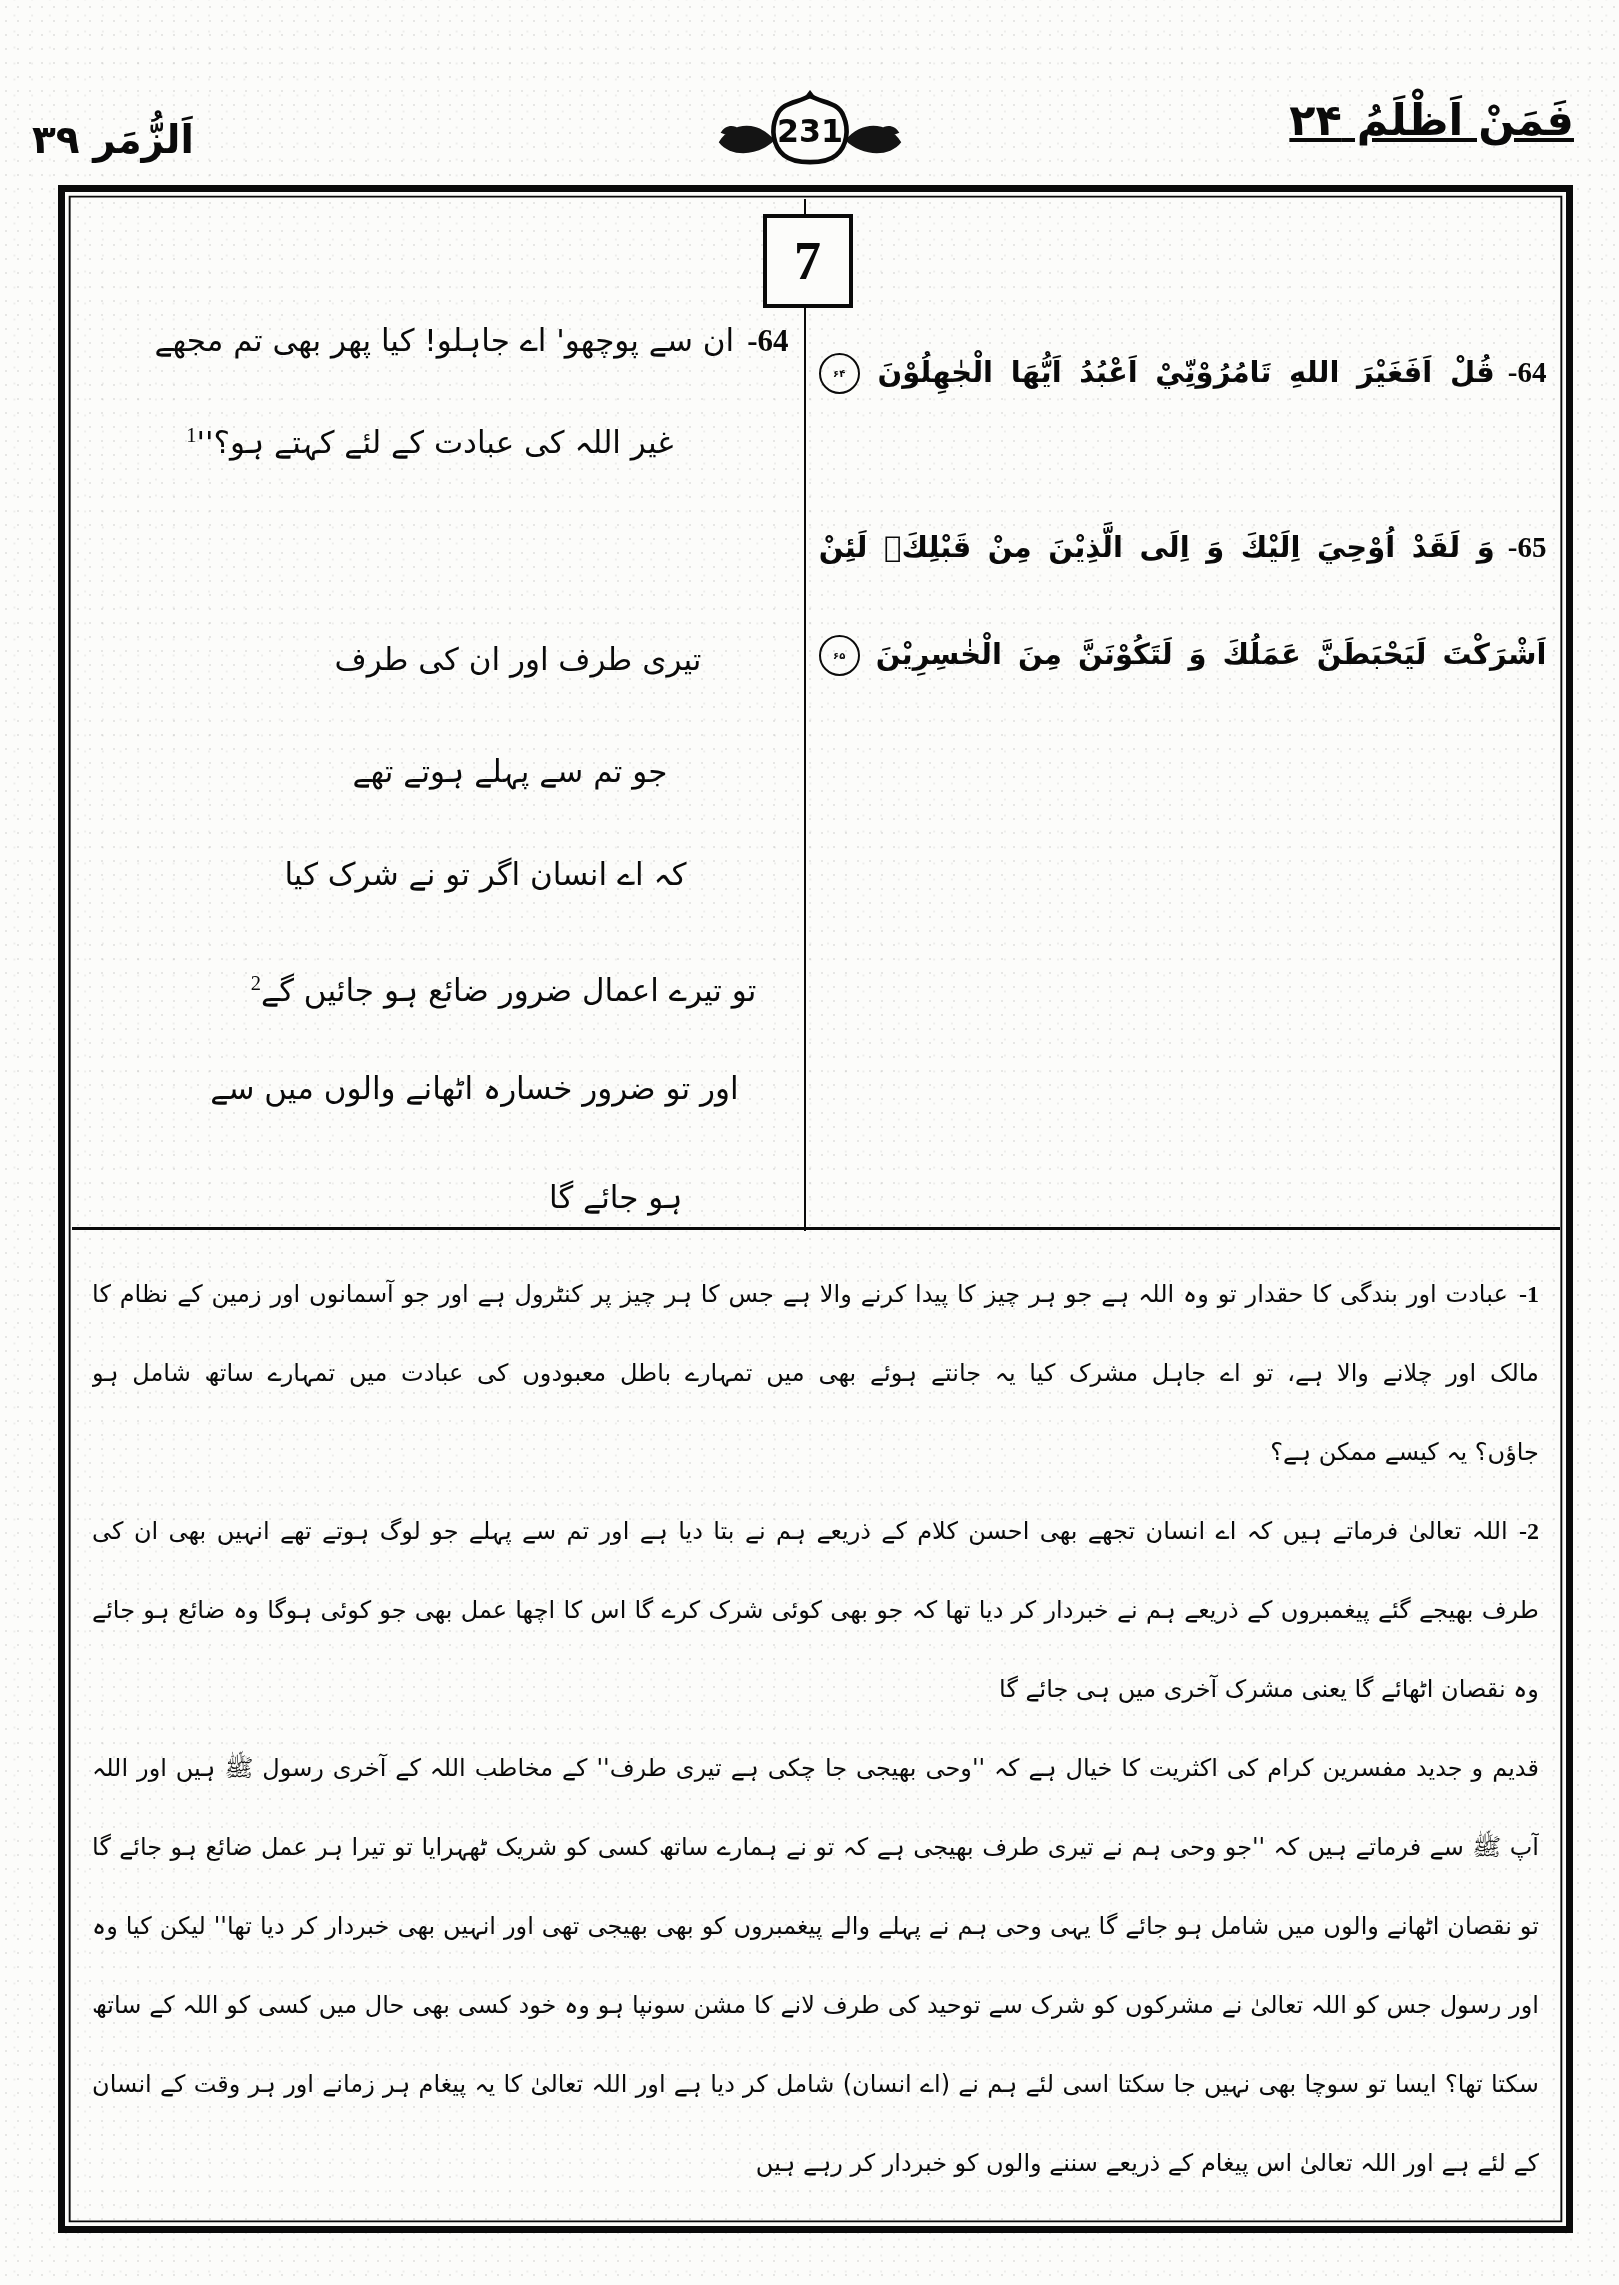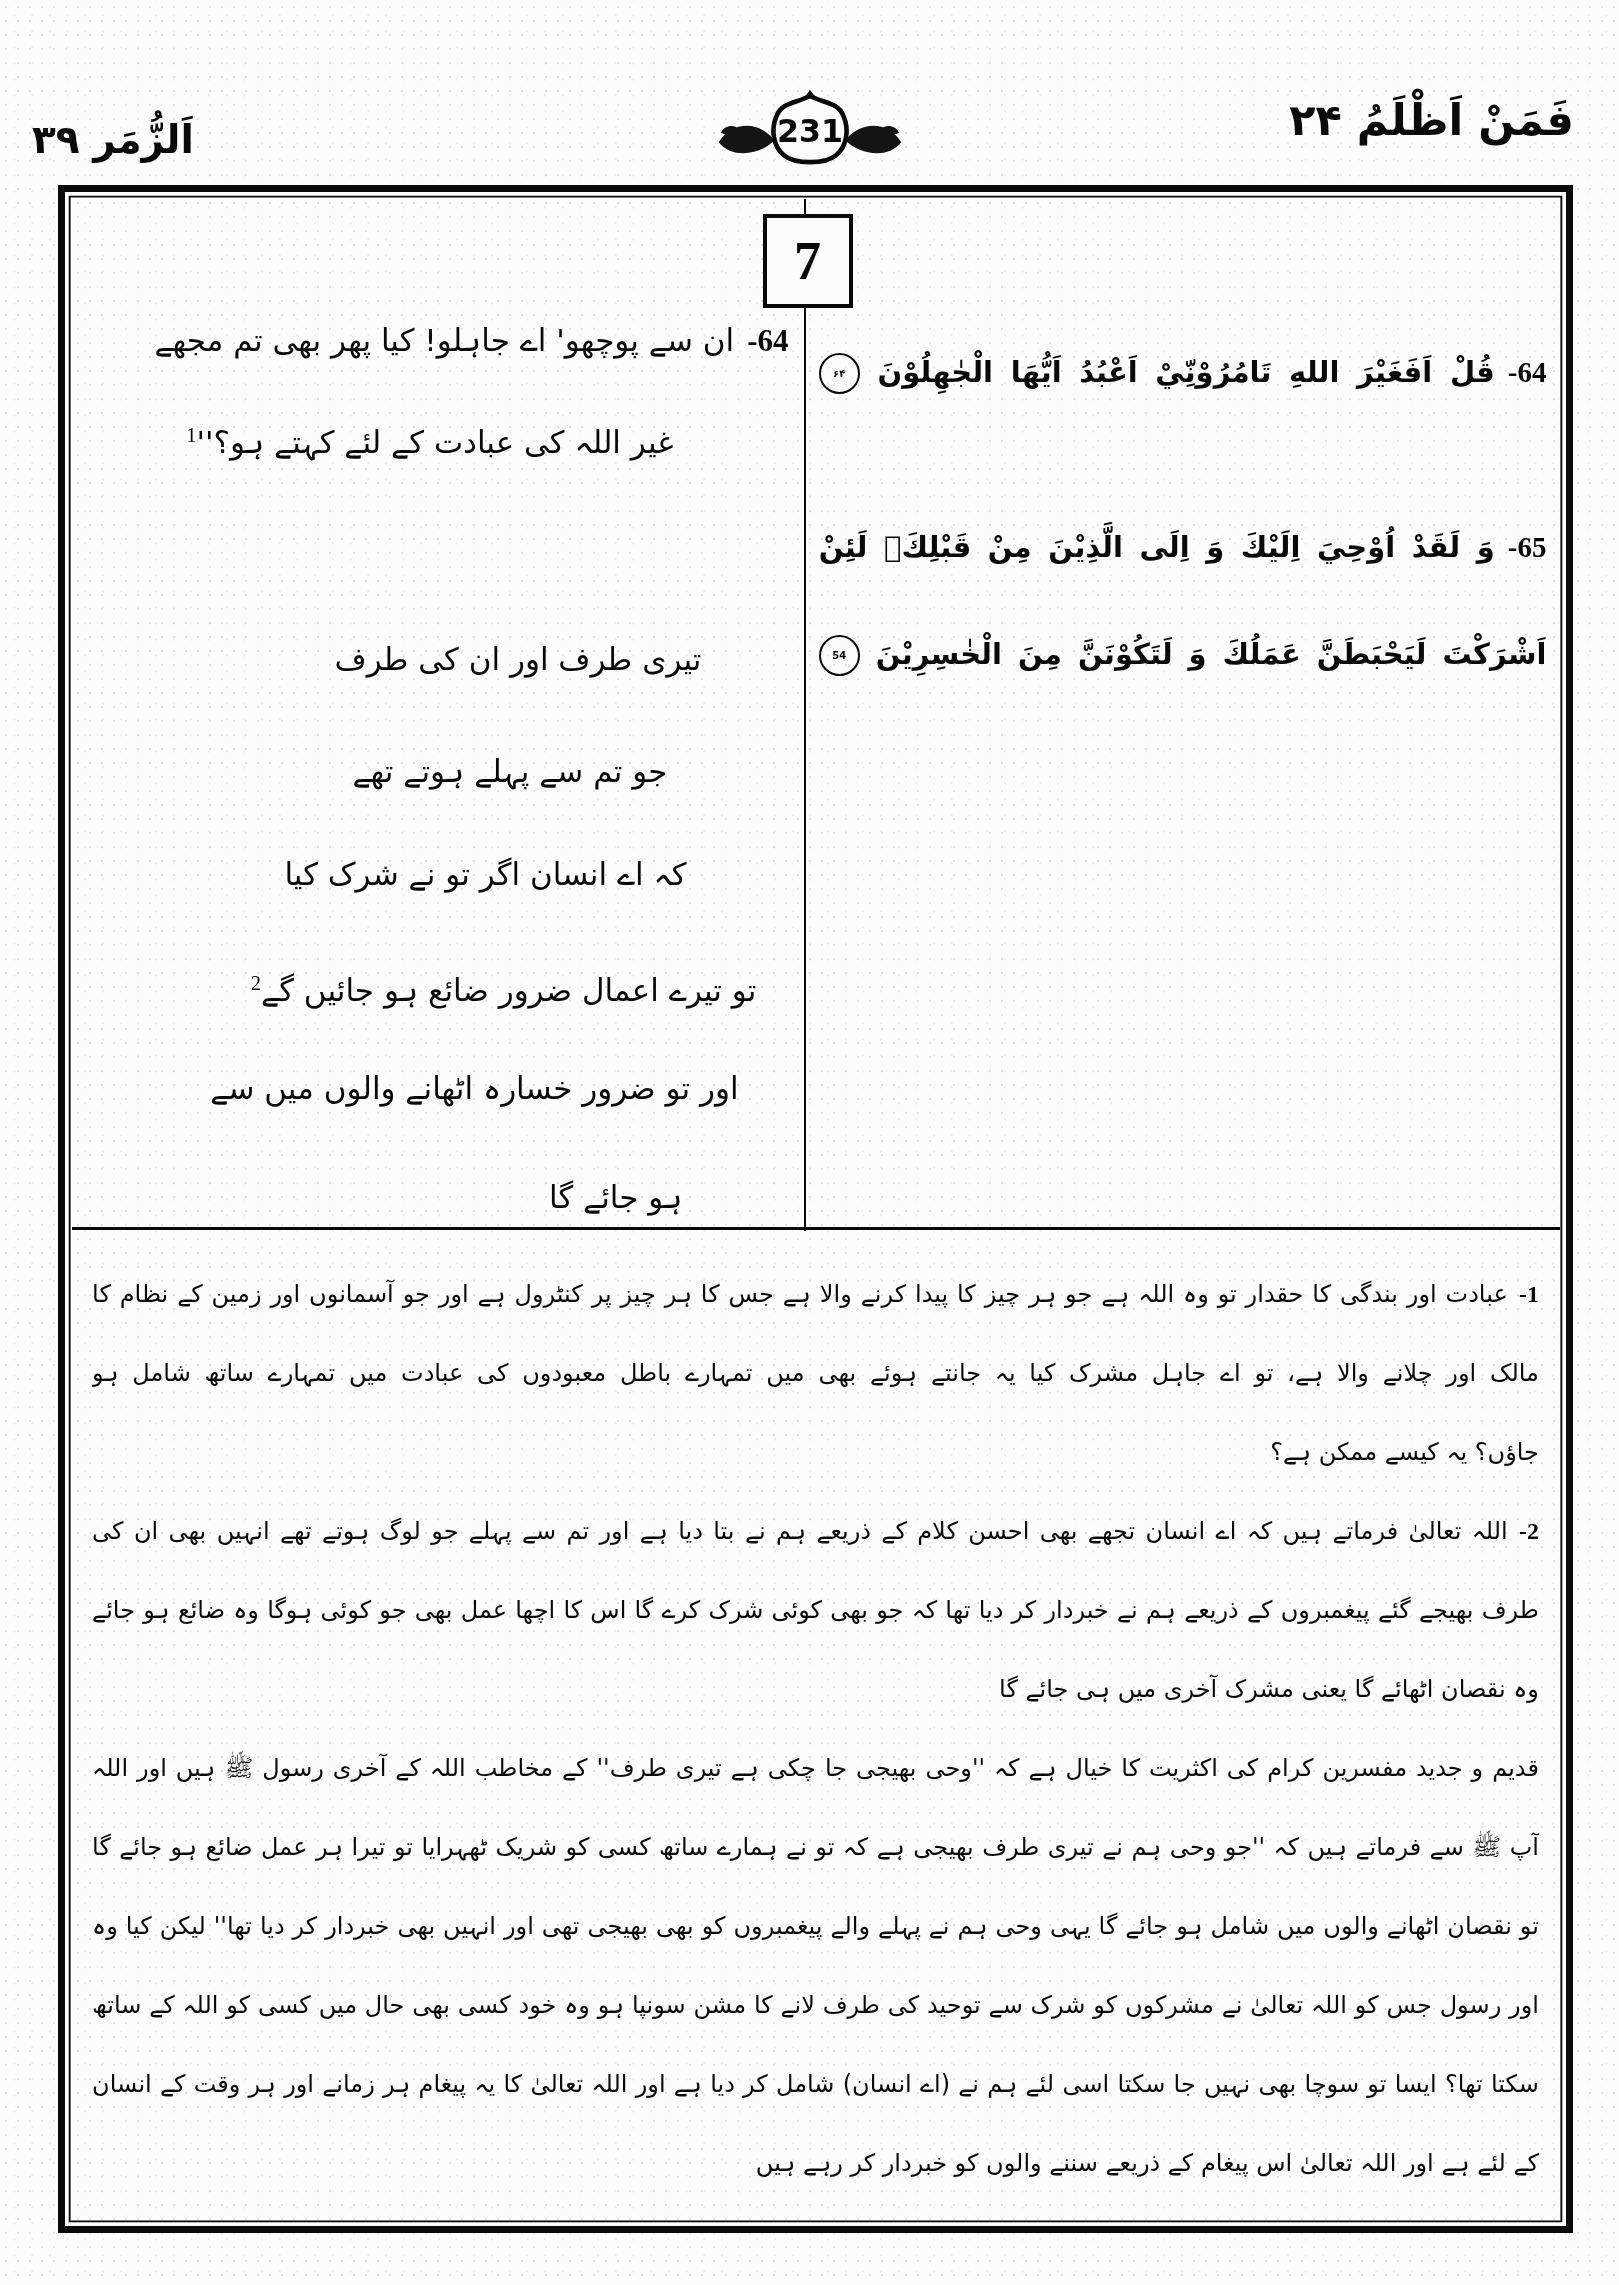--- a/index.html
+++ b/index.html
@@ -5,21 +5,21 @@
   html,body{margin:0;padding:0;}
   body{
     width:1619px;height:2286px;position:relative;overflow:hidden;
     font-family:"DejaVu Sans",sans-serif;color:#0a0a0a;
     background:
       radial-gradient(circle, rgba(0,0,0,.085) 0.9px, transparent 1.2px) 0 0/12px 14px,
       radial-gradient(circle, rgba(0,0,0,.06) 0.9px, transparent 1.1px) 5.6px 7.5px/17.7px 16px,
       #fcfcfa;
   }
   .hdr{position:absolute;font-weight:bold;white-space:nowrap;direction:rtl;}
-  .hdr-right{top:95px;right:45px;font-size:43px;}
+  .hdr-right{top:95px;right:45px;font-size:43px;text-decoration:underline;}
   .hdr-left{top:117px;left:32px;font-size:39px;}
   .medallion{position:absolute;top:88px;left:50%;transform:translateX(-50%);}
   .frame{
     position:absolute;left:58px;top:185px;width:1501px;height:2034px;
     border:7.5px solid #0a0a0a;
     box-shadow: inset 0 0 0 3.7px #fcfcfa, inset 0 0 0 5.6px #0a0a0a;
   }
   .frame-inner{position:absolute;inset:6.5px;}
   .vdiv{position:absolute;top:0;left:732px;width:2.8px;height:1032px;background:#0a0a0a;}
   .hdiv{position:absolute;top:1028px;left:0;right:0;height:3.7px;background:#0a0a0a;}
@@ -82,21 +82,21 @@
       <div class="ar-line" style="top:135px;">
         <span class="v-num">64-</span><span>قُلْ اَفَغَيْرَ اللهِ تَامُرُوْنِّيْ اَعْبُدُ اَيُّهَا الْجٰهِلُوْنَ</span> <span class="ayah">
             <span>۶۴</span>
           </span>
       </div>
       <div class="ar-line" style="top:310px;">
         <span class="v-num">65-</span><span>وَ لَقَدْ اُوْحِيَ اِلَيْكَ وَ اِلَى الَّذِيْنَ مِنْ قَبْلِكَۚ لَئِنْ</span>
       </div>
       <div class="ar-line" style="top:417px;">
         <span>اَشْرَكْتَ لَيَحْبَطَنَّ عَمَلُكَ وَ لَتَكُوْنَنَّ مِنَ الْخٰسِرِيْنَ</span> <span class="ayah">
-            <span>54</span>
+            <span>۶۵</span>
           </span>
       </div>
     </div>
 
     <div class="col-ur">
       <div class="t-line" style="top:103px;"><span class="v-num">64-</span><span>ان سے پوچھو' اے جاہلو! کیا پھر بھی تم مجھے</span><sup></sup></div>
       <div class="t-line" style="top:205px;padding-left:0;left:7.5px;right:117px;"><span class="v-num"></span><span>غیر اللہ کی عبادت کے لئے کہتے ہو؟''</span><sup>1</sup></div>
       <div class="t-line" style="top:422px;right:89px;"><span class="v-num"></span><span>تیری طرف اور ان کی طرف</span><sup></sup></div>
       <div class="t-line" style="top:534px;right:123px;"><span class="v-num"></span><span>جو تم سے پہلے ہوتے تھے</span><sup></sup></div>
       <div class="t-line" style="top:637px;right:104px;"><span class="v-num"></span><span>کہ اے انسان اگر تو نے شرک کیا</span><sup></sup></div>

